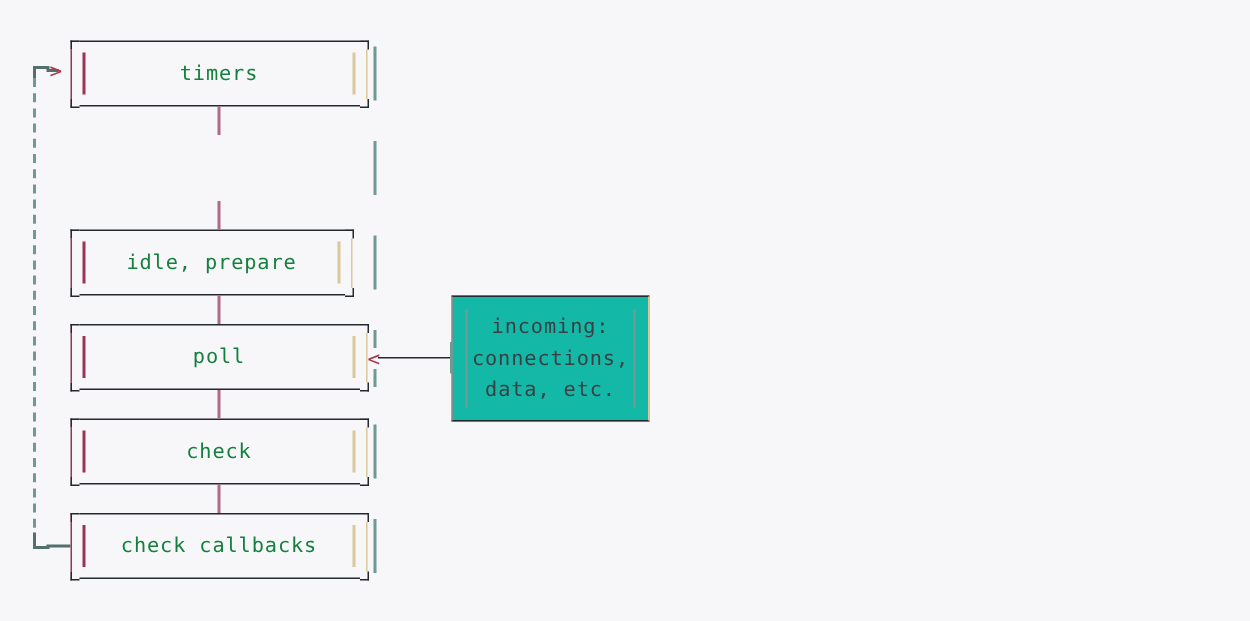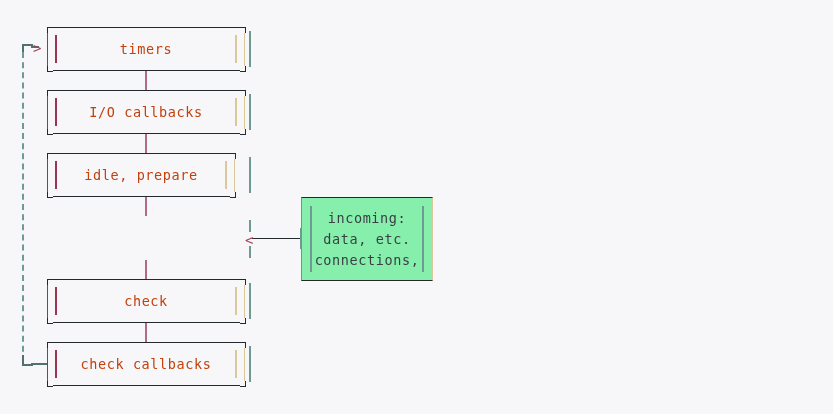--- a/index.html
+++ b/index.html
@@ -44,21 +44,21 @@
   .phase-box .corner.br { bottom: -1.5px; right: -1.5px; border-bottom: 1.5px solid #24292e; border-right: 1.5px solid #24292e; }
 
   .phase-label {
     position: absolute;
     top: 0; left: 0; right: 0; bottom: 0;
     display: flex;
     align-items: center;
     justify-content: center;
     font-size: 13.5px;
     letter-spacing: 0.6px;
-    color: #c2410c;
+    color: #15803d;
     white-space: pre;
     user-select: none;
   }
 
   
   .side-tick {
     position: absolute;
     width: 2px;
     background: #6f9a94;
   }
@@ -103,21 +103,21 @@
     font-size: 14px;
     line-height: 1;
     color: #a63a4e;
     user-select: none;
   }
 
   
   .side-box {
     position: absolute;
     box-sizing: border-box;
-    background: #86efac;
+    background: #14b8a6;
     border-top: 1.5px solid #24292e;
     border-bottom: 1.5px solid #24292e;
     border-left: 1.5px solid #7d8f8c;
     border-right: 1.5px solid #d8c89a;
     padding-left: 40px;
   }
   .side-box .inner-bar {
     position: absolute;
     width: 2px;
     background: #6f9a94;
@@ -190,42 +190,42 @@
     <span class="corner tl"></span>
     <span class="corner tr"></span>
     <span class="corner bl"></span>
     <span class="corner br"></span>
     <span class="inner-pipe"></span>
     <span class="inner-pipe right"></span>
     <span class="phase-label">timers</span>
   </div>
   <div class="side-tick" style="left:249px; top:31px; height:36px;"></div>
 
-  <div class="phase-box" style="left:47px; top:90px; width:198px; height:44px;">
-    <span class="corner tl"></span>
-    <span class="corner tr"></span>
-    <span class="corner bl"></span>
-    <span class="corner br"></span>
-    <span class="inner-pipe"></span>
-    <span class="inner-pipe right"></span>
-    <span class="phase-label">I/O callbacks</span>
-  </div>
   <div class="side-tick" style="left:249px; top:94px; height:36px;"></div>
 
   <div class="phase-box" style="left:47px; top:153px; width:188px; height:44px;">
     <span class="corner tl"></span>
     <span class="corner tr"></span>
     <span class="corner bl"></span>
     <span class="corner br"></span>
     <span class="inner-pipe"></span>
     <span class="inner-pipe right"></span>
     <span class="phase-label">idle, prepare</span>
   </div>
   <div class="side-tick" style="left:249px; top:157px; height:36px;"></div>
 
+  <div class="phase-box" style="left:47px; top:216px; width:198px; height:44px;">
+    <span class="corner tl"></span>
+    <span class="corner tr"></span>
+    <span class="corner bl"></span>
+    <span class="corner br"></span>
+    <span class="inner-pipe"></span>
+    <span class="inner-pipe right"></span>
+    <span class="phase-label">poll</span>
+  </div>
 
   <div class="phase-box" style="left:47px; top:279px; width:198px; height:44px;">
     <span class="corner tl"></span>
     <span class="corner tr"></span>
     <span class="corner bl"></span>
     <span class="corner br"></span>
     <span class="inner-pipe"></span>
     <span class="inner-pipe right"></span>
     <span class="phase-label">check</span>
   </div>
@@ -246,22 +246,22 @@
   <div class="connector" style="left:145px; top:134px; height:19px;"></div>
   <div class="connector" style="left:145px; top:197px; height:19px;"></div>
   <div class="connector" style="left:145px; top:260px; height:19px;"></div>
   <div class="connector" style="left:145px; top:323px; height:19px;"></div>
 
   <div class="side-box" style="left:301px; top:197px; width:132px; height:84px;">
     <span class="inner-bar left"></span>
     <span class="inner-bar right"></span>
     <span class="side-box-text">
       <span>incoming:</span>
+      <span>connections,</span>
       <span>data, etc.</span>
-      <span>connections,</span>
     </span>
   </div>
 
   <div class="feed-line" style="left:252px; top:238px; width:49px;"></div>
   <div class="feed-tick" style="left:300px; top:228px; height:21px;"></div>
   <span class="arrow-glyph" style="left:245px; top:233px;">&lt;</span>
   <div class="side-tick" style="left:249px; top:220px; height:12px;"></div>
   <div class="side-tick" style="left:249px; top:246px; height:12px;"></div>
 
 </div>

